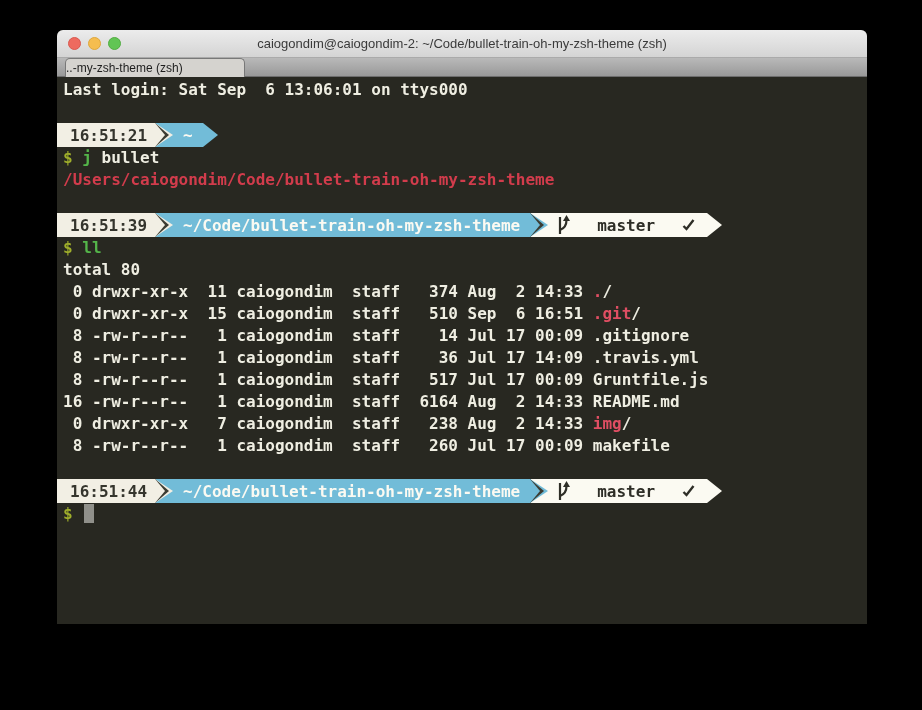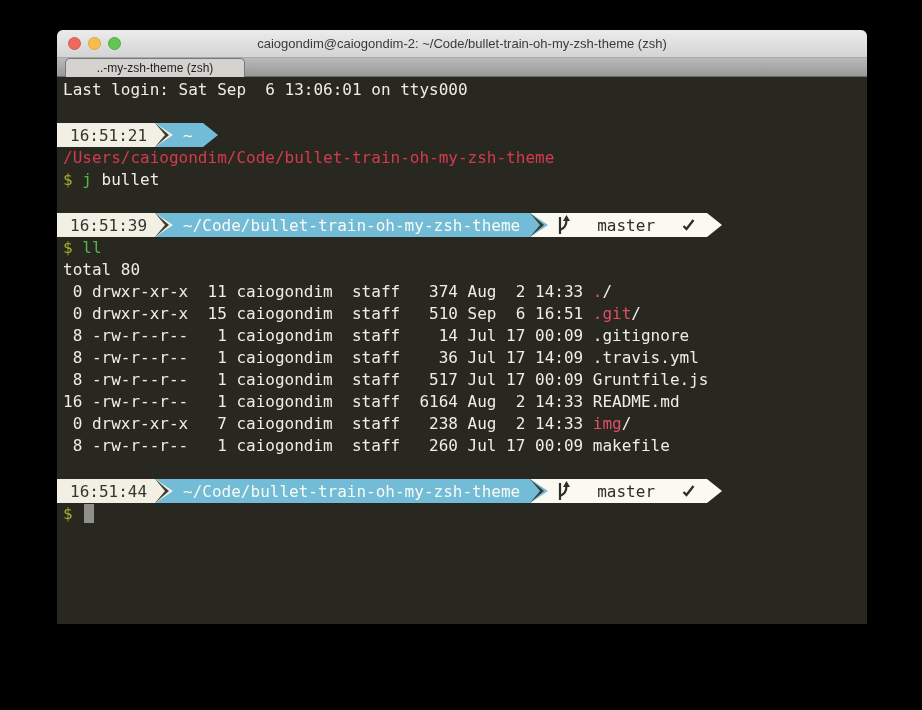--- a/index.html
+++ b/index.html
@@ -27,27 +27,27 @@
   .title { font-size:13px; color:#3a3a3a; }
   
   .tabbar {
     height:19px; background:linear-gradient(#b9b9b9,#999999);
     border-bottom:1px solid #6d6d6d; position:relative;
   }
   .tab {
     position:absolute; left:8px; top:0; width:180px; height:19px;
     background:#d5d3cf; border:1px solid #787878; border-bottom:none;
     border-radius:5px 5px 0 0;
-    display:flex; align-items:center; justify-content:center;
+    display:flex; align-items:center; justify-content:flex-start;
     font-size:12px; color:#1e1e1e;
   }
   
   .term {
     height:553px; background:#282821; color:#efeee2;
-    font-family:"DejaVu Sans Mono", monospace; font-size:16px; font-weight:normal;
+    font-family:"DejaVu Sans Mono", monospace; font-size:16px; font-weight:bold;
     padding-top:2px; cursor:text;
   }
   .line { height:22px; line-height:22px; padding-left:6px; white-space:pre; }
   .blank { height:22px; }
   .dollar { color:#9fae2b; }
   .cmd { color:#54b54a; }
   .out-red { color:#d23c4c; }
   .dirname { color:#e04e63; }
   .cursor {
     display:inline-block; width:10px; height:19px; background:#90908a;
@@ -111,22 +111,22 @@
             <i></i>
             <i></i>
             <i></i>
           </span>
         <span class="seg path"><span>~</span></span>
         <span class="sep bd">
             <i></i>
           </span>
       </div>
 
+      <div class="line"><span class="dollar">$</span><span> </span><span class="cmd">j</span><span> bullet</span></div>
       <div class="line out-red"><span>/Users/caiogondim/Code/bullet-train-oh-my-zsh-theme</span></div>
-      <div class="line"><span class="dollar">$</span><span> </span><span class="cmd">j</span><span> bullet</span></div>
       <div class="blank"></div>
 
       <div class="promptbar">
         <span class="seg time"><span>16:51:39</span></span>
         <span class="sep cb">
             <i></i>
             <i></i>
             <i></i>
           </span>
         <span class="seg path"><span>~/Code/bullet-train-oh-my-zsh-theme</span></span>

